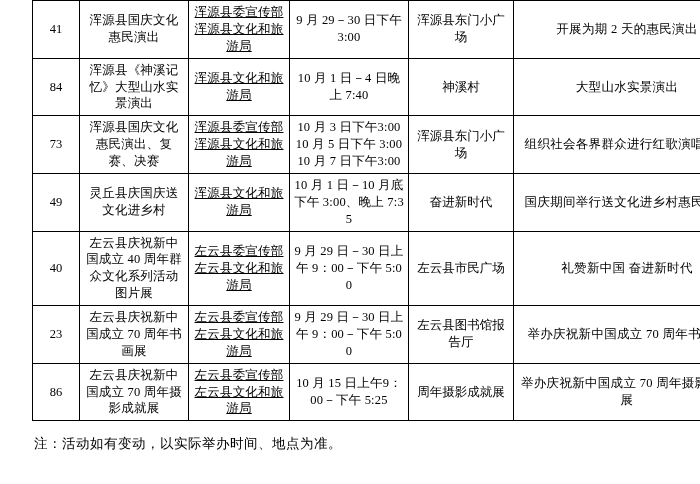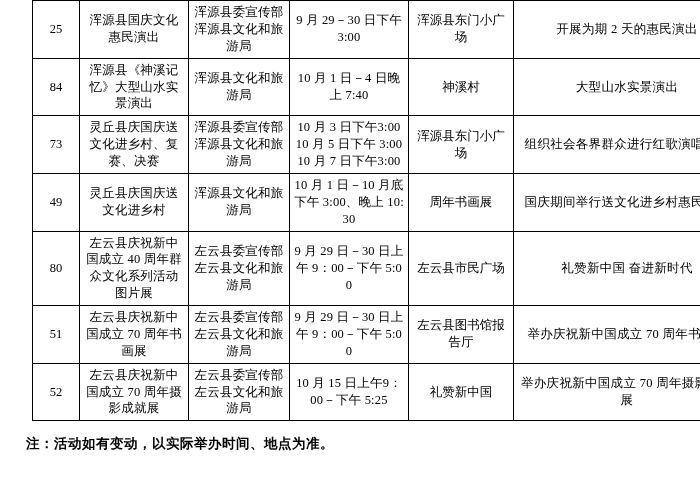--- a/index.html
+++ b/index.html
@@ -33,116 +33,115 @@
     padding: 3px 4px;
     font-size: 12.5px;
     line-height: 1.35;
     text-align: center;
     vertical-align: middle;
     word-break: break-all;
     font-family: "Liberation Serif", "DejaVu Serif", serif;
   }
   td.c-num { width: 38px; }
   td.c-name { width: 100px; }
-  td.c-org { width: 92px; }
+  td.c-org { width: 92px; text-decoration: underline; }
   td.c-time { width: 110px; }
   td.c-place { width: 96px; }
   td.c-desc { width: 218px; }
 
   td.c-name, td.c-org, td.c-time {
     letter-spacing: 0.2px;
   }
   td.c-desc {
     letter-spacing: 0.3px;
   }
   .note {
-    margin: 14px 0 0 26px;
+    margin: 14px 0 0 34px;
     font-size: 13.5px;
     letter-spacing: 0.5px;
     font-family: "Liberation Serif", "DejaVu Serif", serif;
-    font-weight: bold;
   }
   .multiline {
     white-space: pre-line;
   }
 </style>
 </head>
 <body>
 
 <div id="page">
 
   <table class="schedule">
     <tbody>
 
       <tr>
-        <td class="c-num">25</td>
+        <td class="c-num">41</td>
         <td class="c-name multiline">浑源县国庆文化惠民演出</td>
         <td class="c-org multiline">浑源县委宣传部
 浑源县文化和旅游局</td>
         <td class="c-time multiline">9 月 29－30 日下午3:00</td>
         <td class="c-place multiline">浑源县东门小广场</td>
         <td class="c-desc multiline">开展为期 2 天的惠民演出</td>
       </tr>
 
       <tr>
         <td class="c-num">84</td>
         <td class="c-name multiline">浑源县《神溪记忆》大型山水实景演出</td>
         <td class="c-org multiline">浑源县文化和旅游局</td>
         <td class="c-time multiline">10 月 1 日－4 日晚上 7:40</td>
         <td class="c-place multiline">神溪村</td>
         <td class="c-desc multiline">大型山水实景演出</td>
       </tr>
 
       <tr>
         <td class="c-num">73</td>
-        <td class="c-name multiline">灵丘县庆国庆送文化进乡村、复赛、决赛</td>
+        <td class="c-name multiline">浑源县国庆文化惠民演出、复赛、决赛</td>
         <td class="c-org multiline">浑源县委宣传部
 浑源县文化和旅游局</td>
         <td class="c-time multiline">10 月 3 日下午3:00   10 月 5 日下午 3:00
 10 月 7 日下午3:00</td>
         <td class="c-place multiline">浑源县东门小广场</td>
         <td class="c-desc multiline">组织社会各界群众进行红歌演唱比赛</td>
       </tr>
 
       <tr>
         <td class="c-num">49</td>
         <td class="c-name multiline">灵丘县庆国庆送文化进乡村</td>
         <td class="c-org multiline">浑源县文化和旅游局</td>
-        <td class="c-time multiline">10 月 1 日－10 月底下午 3:00、晚上 10:30</td>
-        <td class="c-place multiline">周年书画展</td>
+        <td class="c-time multiline">10 月 1 日－10 月底下午 3:00、晚上 7:35</td>
+        <td class="c-place multiline">奋进新时代</td>
         <td class="c-desc multiline">国庆期间举行送文化进乡村惠民演出</td>
       </tr>
 
       <tr>
-        <td class="c-num">80</td>
+        <td class="c-num">40</td>
         <td class="c-name multiline">左云县庆祝新中国成立 40 周年群众文化系列活动图片展</td>
         <td class="c-org multiline">左云县委宣传部
 左云县文化和旅游局</td>
         <td class="c-time multiline">9 月 29 日－30 日上午 9：00－下午 5:00</td>
         <td class="c-place multiline">左云县市民广场</td>
         <td class="c-desc multiline">礼赞新中国   奋进新时代</td>
       </tr>
 
       <tr>
-        <td class="c-num">51</td>
+        <td class="c-num">23</td>
         <td class="c-name multiline">左云县庆祝新中国成立 70 周年书画展</td>
         <td class="c-org multiline">左云县委宣传部
 左云县文化和旅游局</td>
         <td class="c-time multiline">9 月 29 日－30 日上午 9：00－下午 5:00</td>
         <td class="c-place multiline">左云县图书馆报告厅</td>
         <td class="c-desc multiline">举办庆祝新中国成立 70 周年书画展</td>
       </tr>
 
       <tr>
-        <td class="c-num">52</td>
+        <td class="c-num">86</td>
         <td class="c-name multiline">左云县庆祝新中国成立 70 周年摄影成就展</td>
         <td class="c-org multiline">左云县委宣传部
 左云县文化和旅游局</td>
         <td class="c-time multiline">10 月 15 日上午9：00－下午 5:25</td>
-        <td class="c-place multiline">礼赞新中国</td>
+        <td class="c-place multiline">周年摄影成就展</td>
         <td class="c-desc multiline">举办庆祝新中国成立 70 周年摄影成就展</td>
       </tr>
 
     </tbody>
   </table>
 
   <div class="note">注：活动如有变动，以实际举办时间、地点为准。</div>
 
 </div>
 

